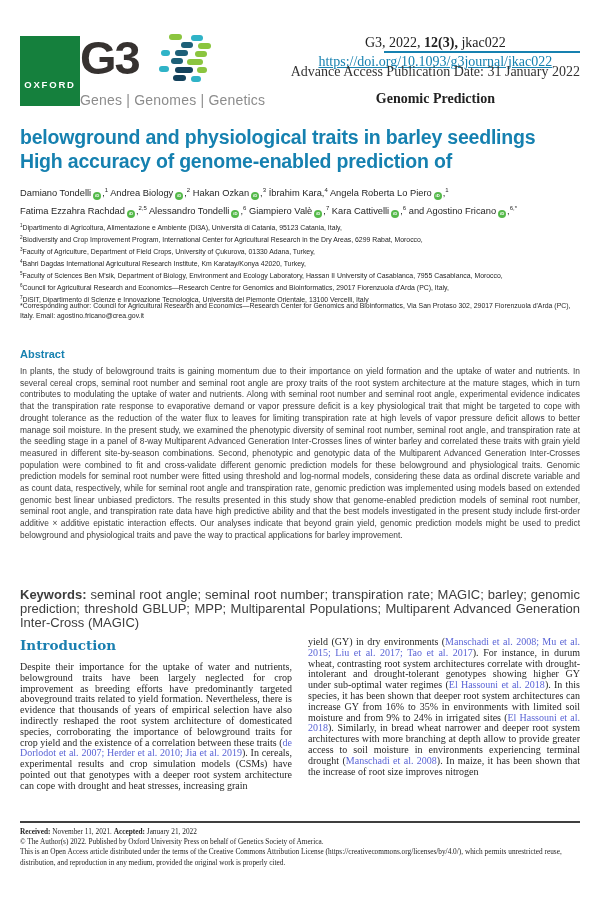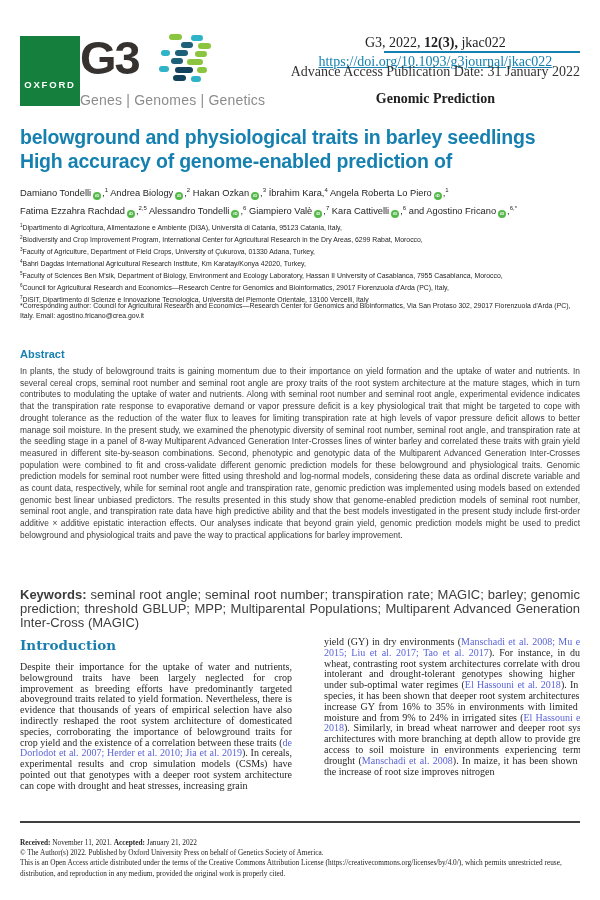--- a/index.html
+++ b/index.html
@@ -35,28 +35,28 @@
   .affils sup{font-size:4.6px;vertical-align:super}
   .corresp{top:301px;font-size:6.9px;line-height:9.7px;color:#1f1f1f}
 
   
   .abstract-h{top:348px;font-size:11px;font-weight:bold;color:#1681b0}
   .abstract-t{top:366px;font-size:8.4px;line-height:11.7px;text-align:justify;color:#3d3d3d}
   .keywords{top:588px;font-size:13px;line-height:14px;text-align:justify;color:#3d3d3d}
   .kw-label{font-weight:bold}
 
   
-  .intro{top:637px;height:176px;overflow:hidden;display:flex;gap:32px}
+  .intro{top:637px;height:176px;overflow:hidden;display:flex;gap:16px}
   .col{width:272px;flex:0 0 272px}
   .intro-h{font-family:"DejaVu Serif",serif;font-size:13.5px;font-weight:bold;color:#1a7fb0;margin-bottom:9px}
   .col p{font-family:Liberation Serif, serif;font-size:10px;line-height:10.8px;text-align:justify;color:#262626}
   .cite{color:#5a64d6;cursor:pointer}
 
   
-  .footer{top:821px;border-top:2px solid #3f3f3f;padding-top:15px;font-family:"Liberation Serif",serif;font-size:7.3px;line-height:10.2px;color:#1c1c1c}
+  .footer{top:821px;border-top:2px solid #3f3f3f;padding-top:4px;font-family:"Liberation Serif",serif;font-size:7.3px;line-height:10.2px;color:#1c1c1c}
   .fbold{font-weight:bold}
 </style>
 </head>
 <body>
 
 <div class="abs header">
   <div class="hleft">
     <div class="oxford-box">
       <span>OXFORD</span>
     </div>

